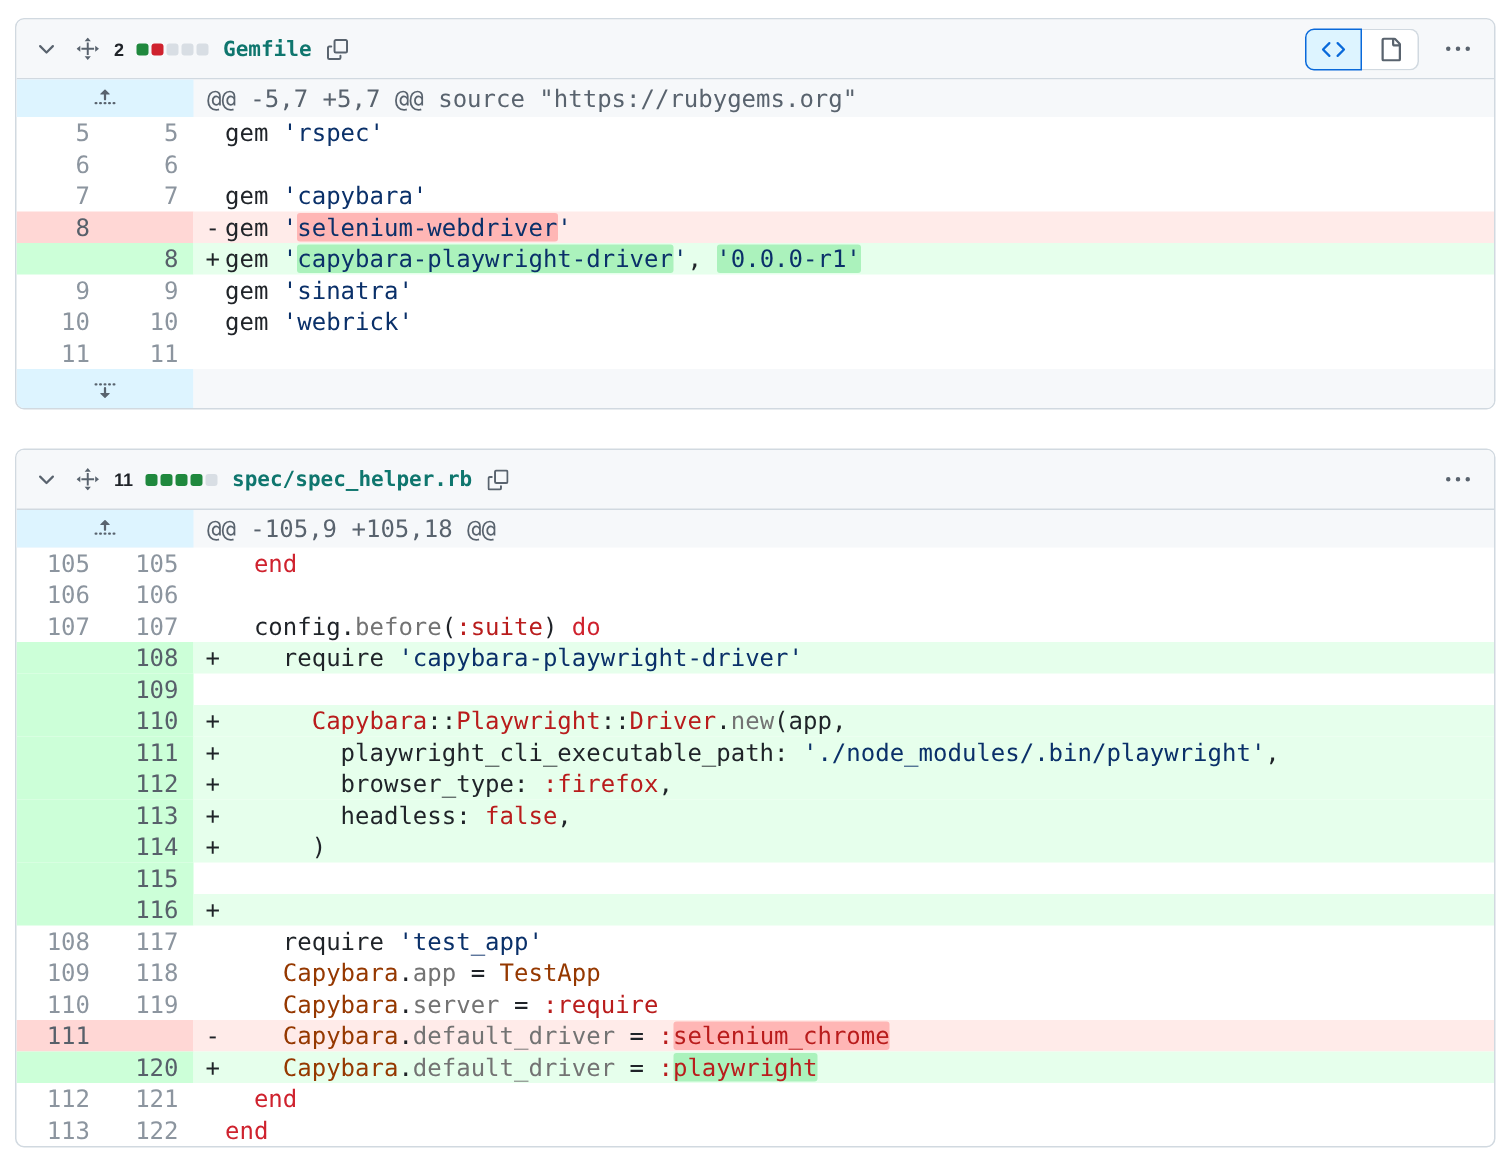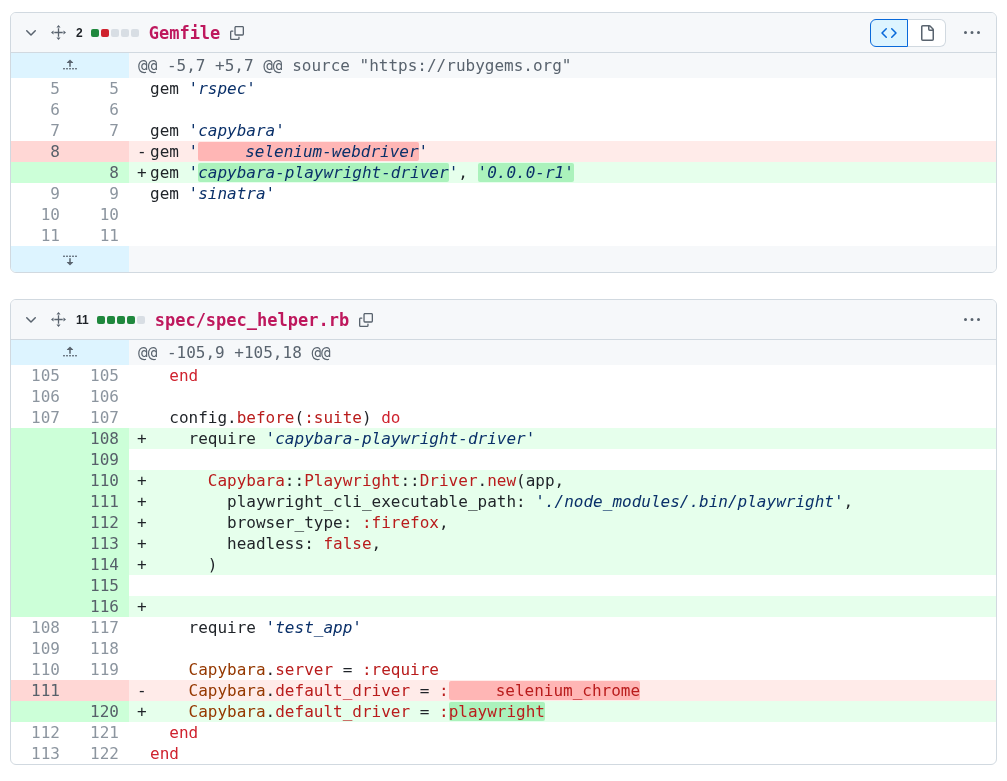--- a/index.html
+++ b/index.html
@@ -32,21 +32,21 @@
     color:#59636e; border-radius:4px;
   }
   .changes { font-size:12px; font-weight:700; color:#1f2328; }
   .diffstat { display:inline-flex; gap:2px; align-items:center; }
   .sq { width:8px; height:8px; border-radius:2px; display:inline-block; }
   .sq-add { background:#1f883d; }
   .sq-del { background:#cf222e; }
   .sq-n   { background:#d8dee4; }
   .filename {
     font-family:"DejaVu Sans Mono","Liberation Mono",monospace;
-    font-size:17px; font-weight:600; color:#be185d; cursor:pointer;
+    font-size:14px; font-weight:600; color:#0f766e; cursor:pointer;
     margin-left:2px;
   }
   .spacer { flex:1; }
   .view-toggle { display:inline-flex; margin-right:4px; }
   .vt-btn {
     width:38px; height:28px; display:inline-flex; align-items:center; justify-content:center;
     background:#fff; border:1px solid #d1d9e0; cursor:pointer; color:#59636e; padding:0;
   }
   .vt-btn:first-child { border-radius:6px 0 0 6px; }
   .vt-btn:last-child  { border-radius:0 6px 6px 0; border-left-width:0; }
@@ -63,27 +63,27 @@
     color:#8c959f; cursor:pointer; user-select:none;
   }
   .code { flex:1; white-space:pre; overflow:hidden; color:#1f2328; padding-left:8px; }
   .marker { display:inline-block; width:13px; white-space:pre; }
 
   .row-del .num  { background:#ffd7d5; color:#57606a; }
   .row-del .code { background:#ffebe9; }
   .row-add .num  { background:#ccffd8; color:#57606a; }
   .row-add .code { background:#e6ffec; }
 
-  .hd { background:rgba(255,129,130,.5); border-radius:2px;padding-left:47px; }
+  .hd { background:rgba(255,129,130,.5); border-radius:2px; }
   .ha { background:#abf2bc; border-radius:2px;text-align:right; }
 
   .tk-pl { color:#1f2328;margin-top:25px; }
   .tk-k  { color:#cf222e; }
-  .tk-s  { color:#0a3069;font-style:italic; }
-  .tk-fn { color:#b91c1c; }
+  .tk-s  { color:#0a3069; }
+  .tk-fn { color:#737373; }
   .tk-c1 { color:#b91c1c; }
   .tk-v  { color:#953800; }
 
   .hunk-row { min-height:25px; line-height:25px; background:#f6f8fa; }
   .expander {
     flex:0 0 118px; background:#ddf4ff; border:none; cursor:pointer;
     display:flex; align-items:center; justify-content:center;
     color:#59636e; padding:0;
   }
   .hunk-text { flex:1; padding-left:9px; color:#59636e; white-space:pre; }
@@ -189,20 +189,21 @@
           <div class="code"><span class="marker">+</span><span class="tokens"><span class="tk-pl">gem </span><span class="tk-s">'</span><span class="tk-s ha">capybara-playwright-driver</span><span class="tk-s">'</span><span class="tk-pl">, </span><span class="tk-s ha">'0.0.0-r1'</span></span></div>
         </div>
         <div class="row row-ctx">
           <div class="num">9</div>
           <div class="num">9</div>
           <div class="code"><span class="marker"> </span><span class="tokens"><span class="tk-pl">gem </span><span class="tk-s">'sinatra'</span></span></div>
         </div>
         <div class="row row-ctx">
           <div class="num">10</div>
           <div class="num">10</div>
+          <div class="code"><span class="marker"> </span><span class="tokens"><span class="tk-pl">gem </span><span class="tk-s">'webrick'</span></span></div>
         </div>
         <div class="row row-ctx">
           <div class="num">11</div>
           <div class="num">11</div>
           <div class="code"><span class="marker"> </span><span class="tokens"></span></div>
         </div>
         <div class="row expand-row">
           <button class="expander">
             <span class="icon">
               <svg width="16" height="16" viewBox="0 0 16 16" fill="currentColor">
@@ -328,20 +329,21 @@
           <div class="code"><span class="marker">+</span><span class="tokens"></span></div>
         </div>
         <div class="row row-ctx">
           <div class="num">108</div>
           <div class="num">117</div>
           <div class="code"><span class="marker"> </span><span class="tokens"><span class="tk-pl">    require </span><span class="tk-s">'test_app'</span></span></div>
         </div>
         <div class="row row-ctx">
           <div class="num">109</div>
           <div class="num">118</div>
+          <div class="code"><span class="marker"> </span><span class="tokens"><span class="tk-pl">    </span><span class="tk-v">Capybara</span><span class="tk-pl">.</span><span class="tk-fn">app</span><span class="tk-pl"> = </span><span class="tk-v">TestApp</span></span></div>
         </div>
         <div class="row row-ctx">
           <div class="num">110</div>
           <div class="num">119</div>
           <div class="code"><span class="marker"> </span><span class="tokens"><span class="tk-pl">    </span><span class="tk-v">Capybara</span><span class="tk-pl">.</span><span class="tk-fn">server</span><span class="tk-pl"> = </span><span class="tk-c1">:require</span></span></div>
         </div>
         <div class="row row-del">
           <div class="num">111</div>
           <div class="num"></div>
           <div class="code"><span class="marker">-</span><span class="tokens"><span class="tk-pl">    </span><span class="tk-v">Capybara</span><span class="tk-pl">.</span><span class="tk-fn">default_driver</span><span class="tk-pl"> = </span><span class="tk-c1">:</span><span class="tk-c1 hd">selenium_chrome</span></span></div>

